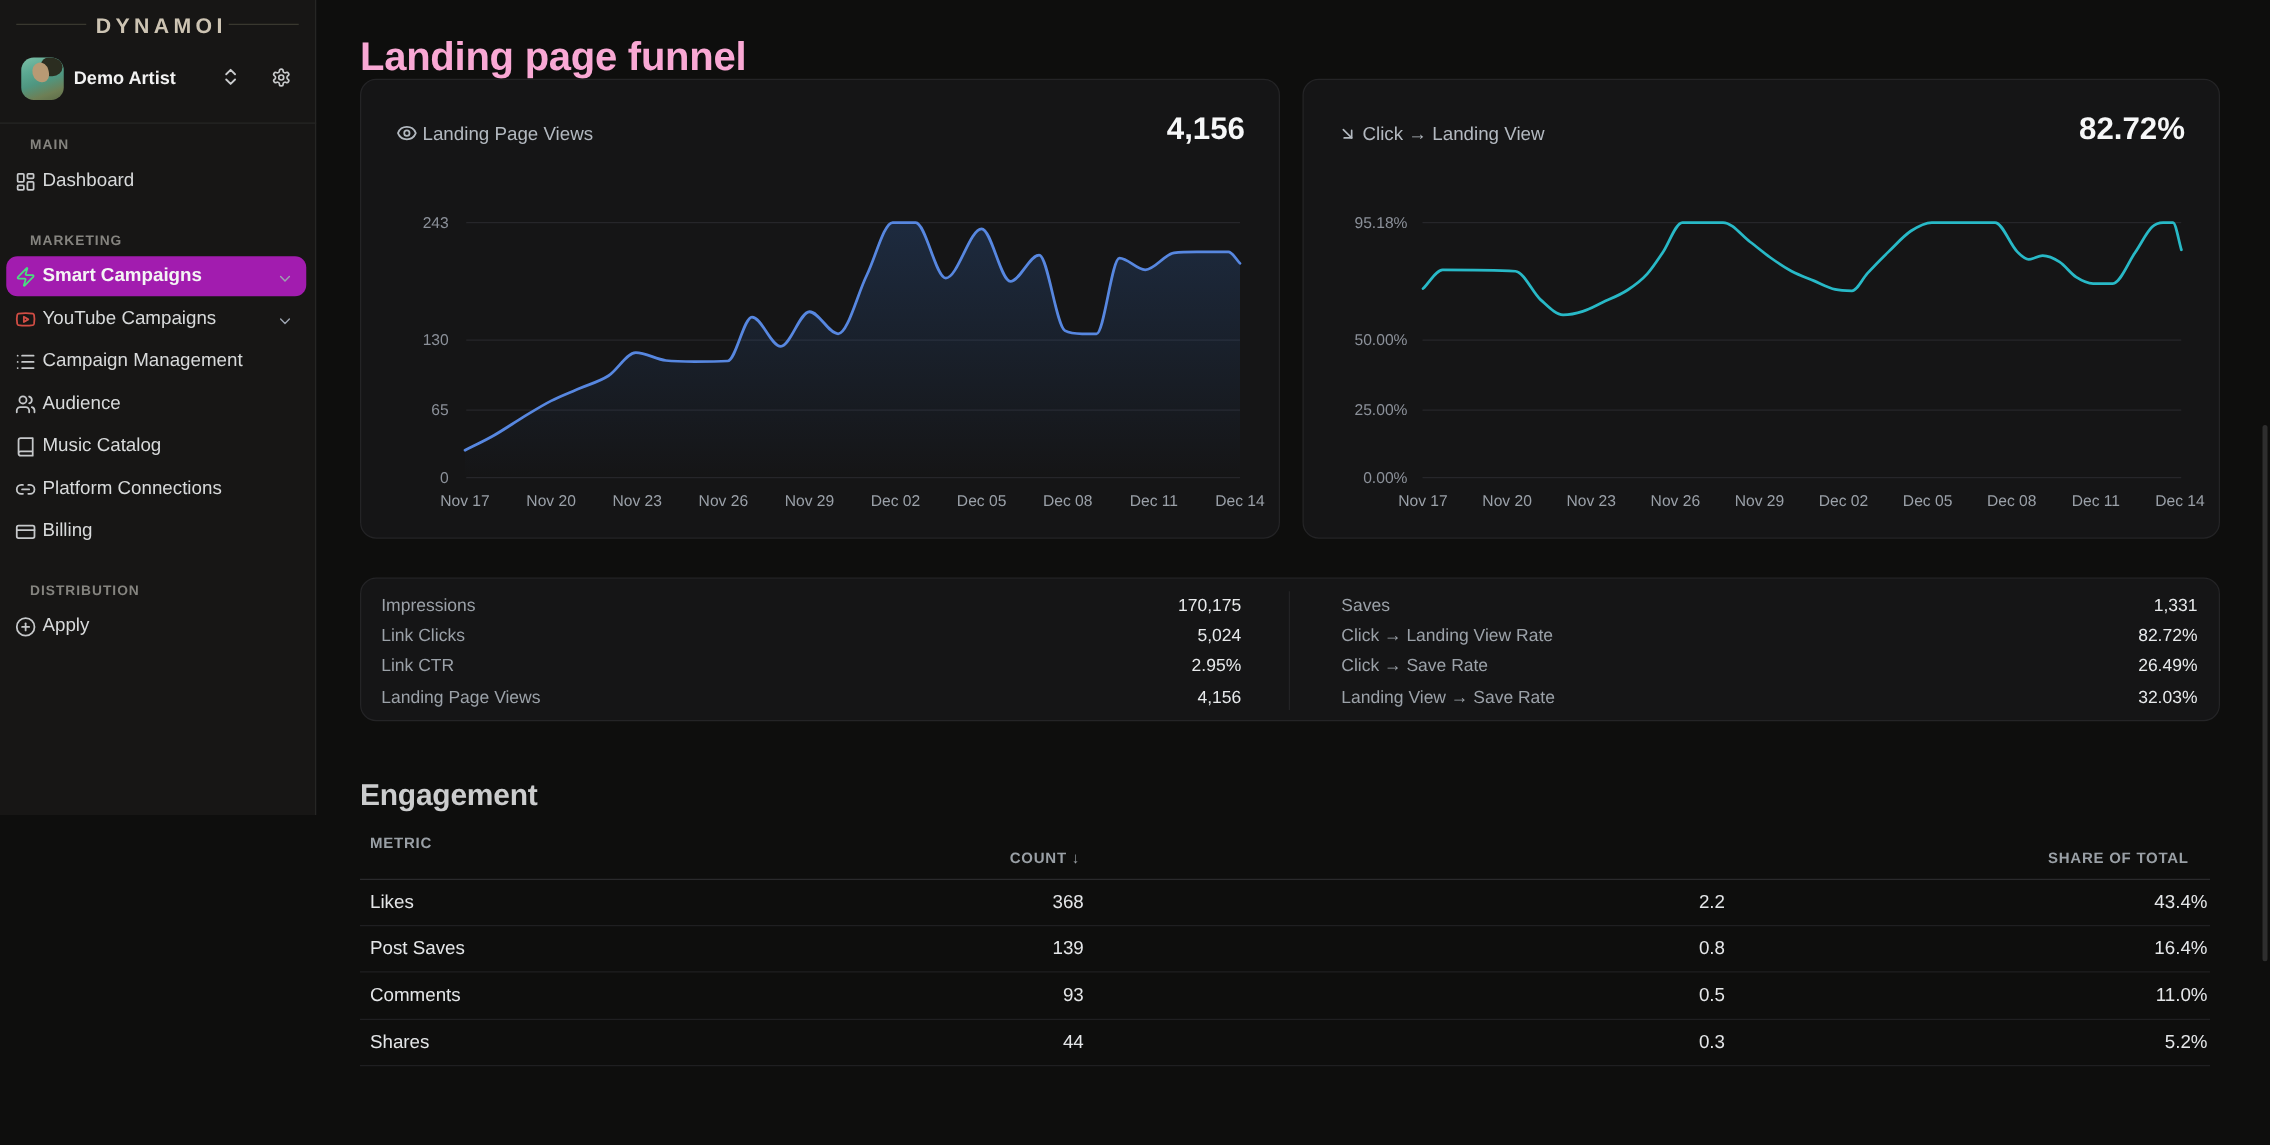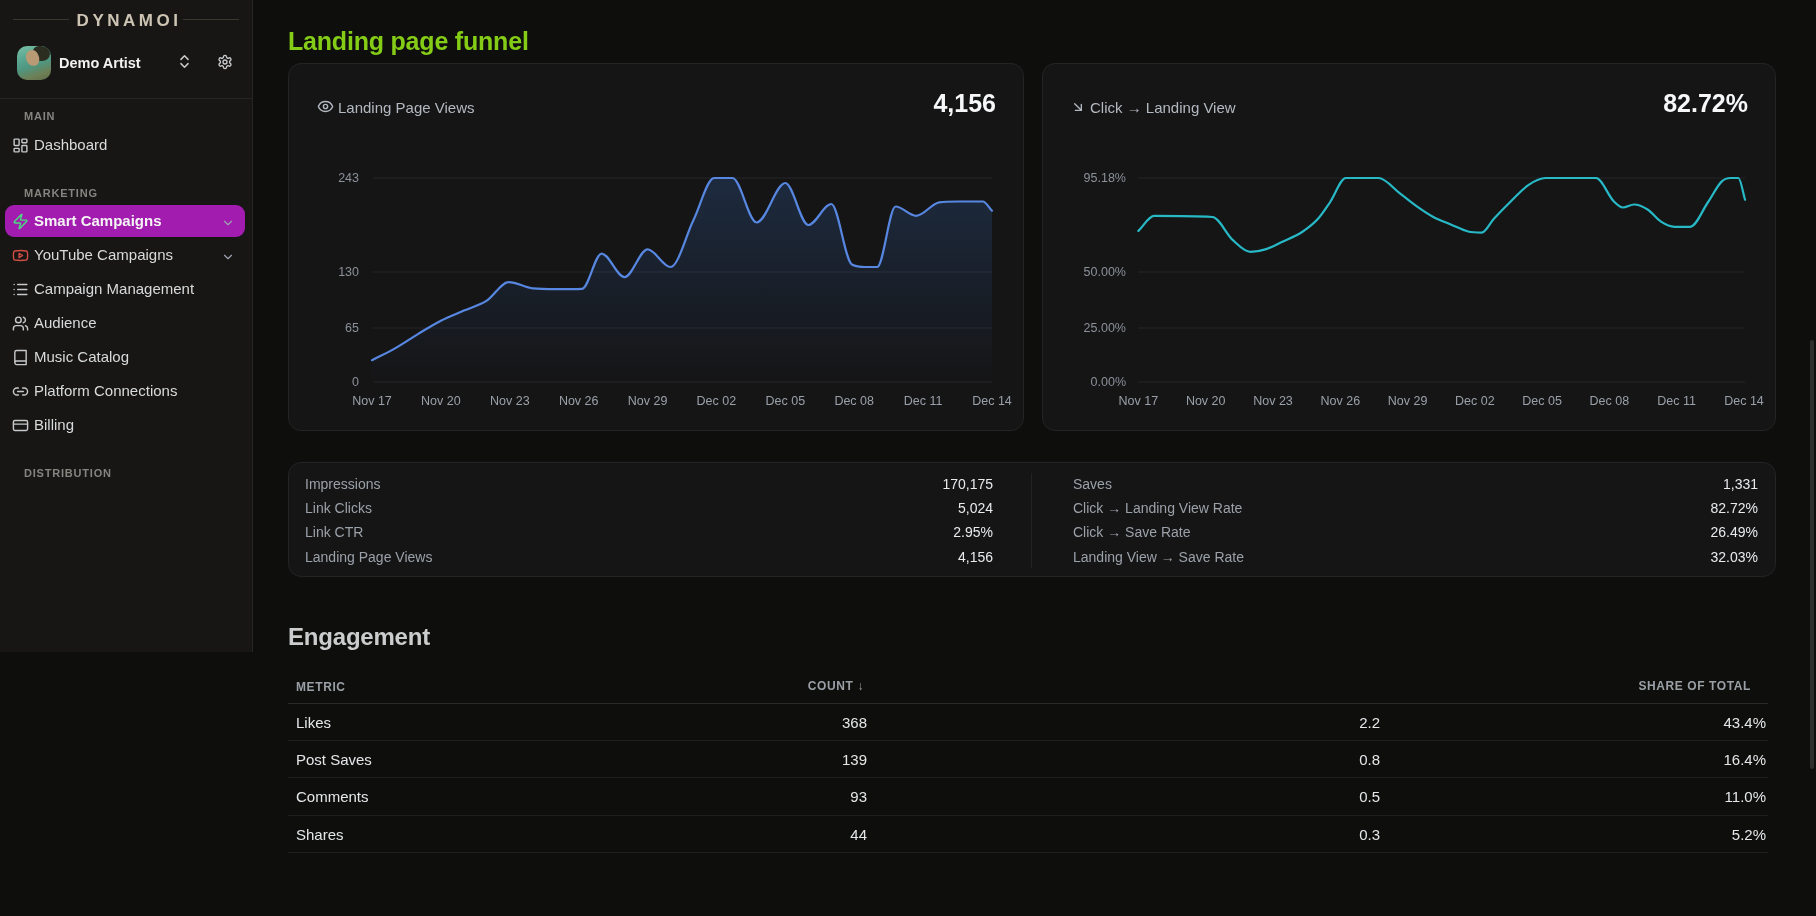--- a/index.html
+++ b/index.html
@@ -25,21 +25,21 @@
 
   .navlabel { position:absolute; left:24px; color:#85847f; font-size:11px; font-weight:700; letter-spacing:0.8px; }
   .navitem { position:absolute; left:5px; width:240px; height:32px; border-radius:9px;
              color:#d8dadb; font-size:15px; }
   .navitem .nicon { position:absolute; left:7px; top:7.5px; width:17px; height:17px; }
   .navitem .ntext { position:absolute; left:29px; top:7px; line-height:18px; }
   .navitem.active { background:#a21caf; color:#f4f4f4;font-weight:bold; }
   .navitem .chev { position:absolute; right:10px; top:11px; }
 
   
-  h1.title { position:absolute; left:288px; top:27px; color:#84cc16; font-size:25px; font-weight:700; letter-spacing:-0.2px; }
+  h1.title { position:absolute; left:288px; top:27px; color:#f9a8d4; font-size:32px; font-weight:700; letter-spacing:-0.2px; }
   .card { position:absolute; background:#151516; border:1px solid #242426; border-radius:13px; }
   .chead-label { position:absolute; top:35px; color:#b3b9c0; font-size:15px; }
   .chead-value { position:absolute; top:25px; color:#f6f7f8; font-size:25px; font-weight:700; text-align:right; }
 
   
   .srow { height:24.2px; line-height:24.2px; font-size:14px; position:relative; }
   .srow .lab { color:#9ba1a8; }
   .srow .val { position:absolute; right:0; top:0; color:#e8eaec; }
 
   
@@ -142,20 +142,28 @@
   </div>
   <div class="navitem" style="top:409px;">
     <svg class="nicon" viewBox="0 0 24 24" fill="none" stroke="#c6c8ca" stroke-width="2" stroke-linecap="round" stroke-linejoin="round">
         <rect width="20" height="14" x="2" y="5" rx="2"></rect>
         <line x1="2" x2="22" y1="10" y2="10"></line>
       </svg>
     <div class="ntext">Billing</div>
   </div>
 
   <div class="navlabel" style="top:467px;">DISTRIBUTION</div>
+  <div class="navitem" style="top:485px;">
+    <svg class="nicon" viewBox="0 0 24 24" fill="none" stroke="#c6c8ca" stroke-width="2" stroke-linecap="round" stroke-linejoin="round">
+        <circle cx="12" cy="12" r="10"></circle>
+        <path d="M8 12h8"></path>
+        <path d="M12 8v8"></path>
+      </svg>
+    <div class="ntext">Apply</div>
+  </div>
 </div>
 
 <h1 class="title">Landing page funnel</h1>
 
 <div class="card" style="left:288px; top:63px; width:736px; height:368px;">
   <svg class="abs" style="left:28px;top:34px" width="17" height="17" viewBox="0 0 24 24" fill="none" stroke="#b3b9c0" stroke-width="2" stroke-linecap="round" stroke-linejoin="round">
       <path d="M2.062 12.348a1 1 0 0 1 0-.696 10.75 10.75 0 0 1 19.876 0 1 1 0 0 1 0 .696 10.75 10.75 0 0 1-19.876 0"></path>
       <circle cx="12" cy="12" r="3"></circle>
     </svg>
   <div class="chead-label" style="left:49px;">Landing Page Views</div>
@@ -244,21 +252,21 @@
     <div class="srow"><span class="lab">Saves</span><span class="val">1,331</span></div>
     <div class="srow"><span class="lab">Click → Landing View Rate</span><span class="val">82.72%</span></div>
     <div class="srow"><span class="lab">Click → Save Rate</span><span class="val">26.49%</span></div>
     <div class="srow"><span class="lab">Landing View → Save Rate</span><span class="val">32.03%</span></div>
   </div>
 </div>
 
 <h2 class="title2">Engagement</h2>
 <div id="table">
   <div id="thead">
-    <div class="abs" style="left:8px; top:14px;">METRIC</div>
+    <div class="abs" style="left:8px; top:1px;">METRIC</div>
     <div class="abs" style="left:0; width:576px; text-align:right; top:13px;">COUNT <span style="font-weight:400">↓</span></div>
     <div class="abs" style="left:0; width:1463px; text-align:right; top:13px;">SHARE OF TOTAL</div>
   </div>
   <div class="trow">
       <div class="c1">Likes</div>
       <div class="c2">368</div>
       <div class="c3">2.2</div>
       <div class="c4">43.4%</div>
     </div>
   <div class="trow">

